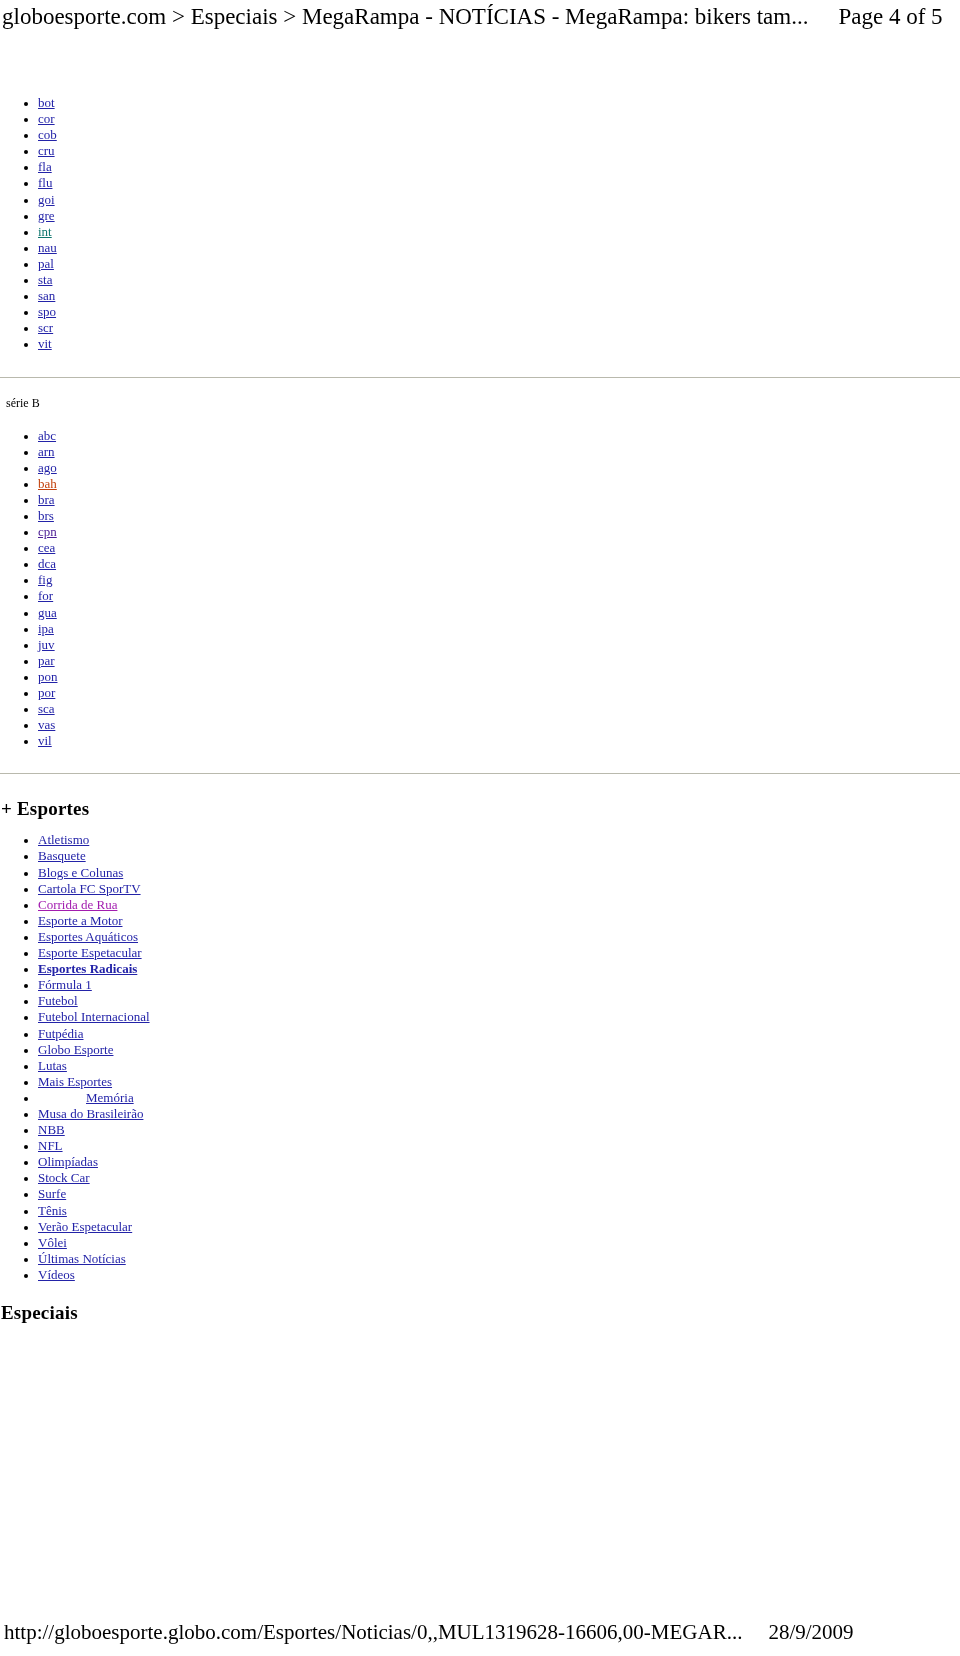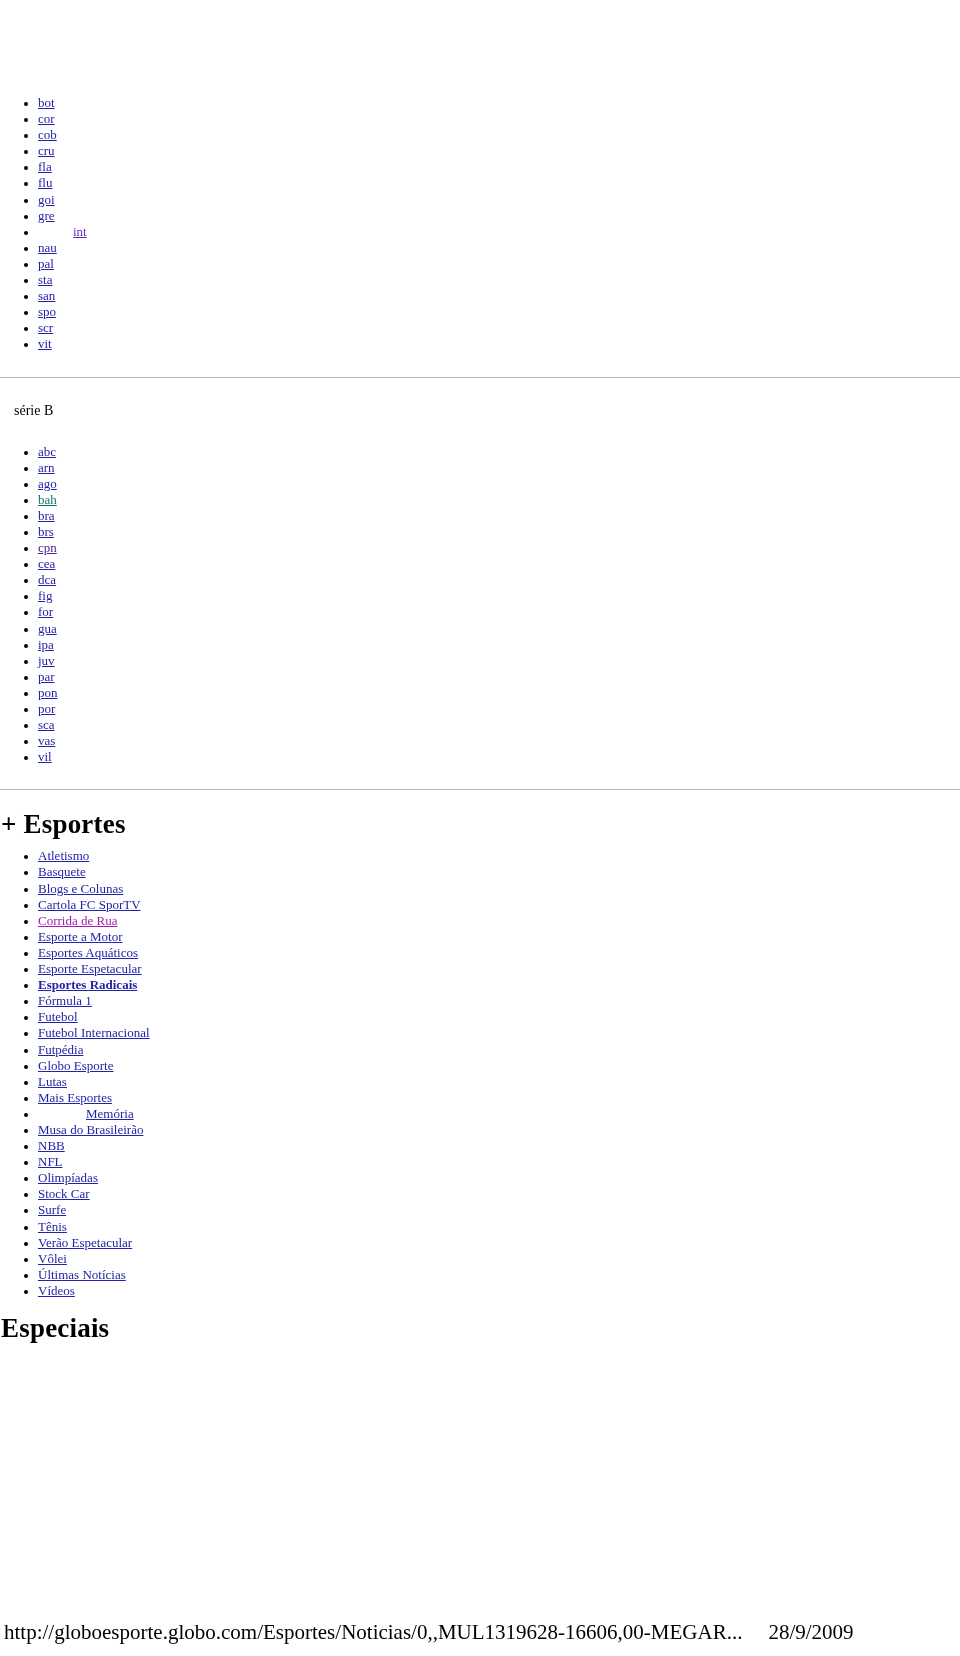--- a/index.html
+++ b/index.html
@@ -73,37 +73,37 @@
     font-size: 12px;
   }
   a.nav-link {
     color: #2323a8;
     text-decoration: underline;
     font-size: 13px;
     font-family: "Liberation Serif", "DejaVu Serif", serif;
   }
 
   .plain-text {
-    font-size: 14px;
+    font-size: 12px;
     line-height: 16px;
-    margin: 12px;
+    margin: 4px;
     padding: 0 0 0 2px;
   }
 
   hr.rule {
     border: none;
     border-top: 1px solid #b9b9ad;
     margin: 0;
     padding: 0;
     height: 0;
     width: 100%;
   }
 
   h2.section-heading {
-    font-size: 27px;
+    font-size: 19px;
     line-height: 27px;
     font-weight: bold;
     margin: 0;
     padding: 0 0 0 1px;
     letter-spacing: 0.2px;
   }
 
   
   .sp-24 { height: 24px; }
   .sp-16 { height: 16px; }
@@ -134,53 +134,57 @@
     flex: 0 0 auto;
     margin-left: 26px;
     margin-right: 4px;
   }
 </style>
 </head>
 <body>
 
 <div class="page">
 
+  <div class="page-header">
+    <span class="header-title">globoesporte.com &gt; Especiais &gt; MegaRampa - NOTÍCIAS - MegaRampa: bikers tam...</span>
+    <span class="header-pageno">Page 4 of 5</span>
+  </div>
 
   <div class="content">
 
     <ul class="link-list">
         <li><a class="nav-link" href="#" style="color: rgb(35, 35, 168); text-decoration: underline;">bot</a></li>
         <li><a class="nav-link" href="#" style="color: rgb(35, 35, 168);">cor</a></li>
         <li><a class="nav-link" href="#" style="color: rgb(35, 35, 168);">cob</a></li>
         <li><a class="nav-link" href="#" style="color: rgb(35, 35, 168);">cru</a></li>
         <li><a class="nav-link" href="#" style="color: rgb(35, 35, 168);">fla</a></li>
         <li><a class="nav-link" href="#" style="color: rgb(35, 35, 168);">flu</a></li>
         <li><a class="nav-link" href="#" style="color: rgb(35, 35, 168);">goi</a></li>
         <li><a class="nav-link" href="#" style="color: rgb(35, 35, 168);">gre</a></li>
-        <li><a class="nav-link" href="#" style="color: #6d28d9; margin-left: 35px;">int</a></li>
+        <li><a class="nav-link" href="#" style="color: #0f766e;">int</a></li>
         <li><a class="nav-link" href="#" style="color: rgb(35, 35, 168);">nau</a></li>
         <li><a class="nav-link" href="#" style="color: rgb(35, 35, 168);">pal</a></li>
         <li><a class="nav-link" href="#" style="color: rgb(35, 35, 168);">sta</a></li>
         <li><a class="nav-link" href="#" style="color: rgb(35, 35, 168);">san</a></li>
         <li><a class="nav-link" href="#" style="color: rgb(35, 35, 168);">spo</a></li>
         <li><a class="nav-link" href="#" style="color: rgb(35, 35, 168);">scr</a></li>
         <li><a class="nav-link" href="#" style="color: rgb(35, 35, 168);">vit</a></li>
       </ul>
 
     <div class="sp-24"></div>
     <hr class="rule">
     <div class="sp-13"></div>
 
     <p class="plain-text">série B</p>
     <div class="sp-13"></div>
     <ul class="link-list">
         <li><a class="nav-link" href="#" style="color: rgb(35, 35, 168);">abc</a></li>
         <li><a class="nav-link" href="#" style="color: rgb(35, 35, 168);">arn</a></li>
         <li><a class="nav-link" href="#" style="color: rgb(35, 35, 168);">ago</a></li>
-        <li><a class="nav-link" href="#" style="color: #0f766e;">bah</a></li>
+        <li><a class="nav-link" href="#" style="color: #c2410c;">bah</a></li>
         <li><a class="nav-link" href="#" style="color: rgb(35, 35, 168);">bra</a></li>
         <li><a class="nav-link" href="#" style="color: rgb(35, 35, 168);">brs</a></li>
         <li><a class="nav-link" href="#" style="color: #4c1d95;">cpn</a></li>
         <li><a class="nav-link" href="#" style="color: rgb(35, 35, 168);">cea</a></li>
         <li><a class="nav-link" href="#" style="color: rgb(35, 35, 168); font-family: Liberation Serif, serif;">dca</a></li>
         <li><a class="nav-link" href="#" style="color: rgb(35, 35, 168);">fig</a></li>
         <li><a class="nav-link" href="#" style="color: rgb(35, 35, 168);">for</a></li>
         <li><a class="nav-link" href="#" style="color: rgb(35, 35, 168);">gua</a></li>
         <li><a class="nav-link" href="#" style="color: rgb(35, 35, 168);">ipa</a></li>
         <li><a class="nav-link" href="#" style="color: rgb(35, 35, 168);">juv</a></li>

